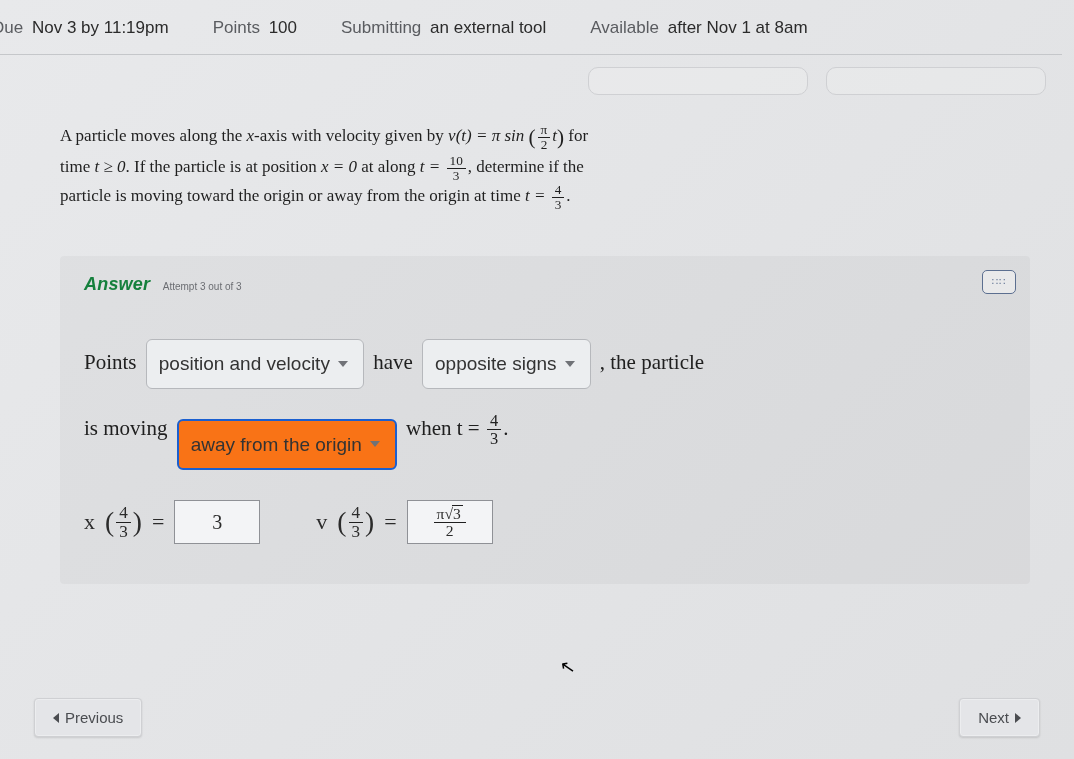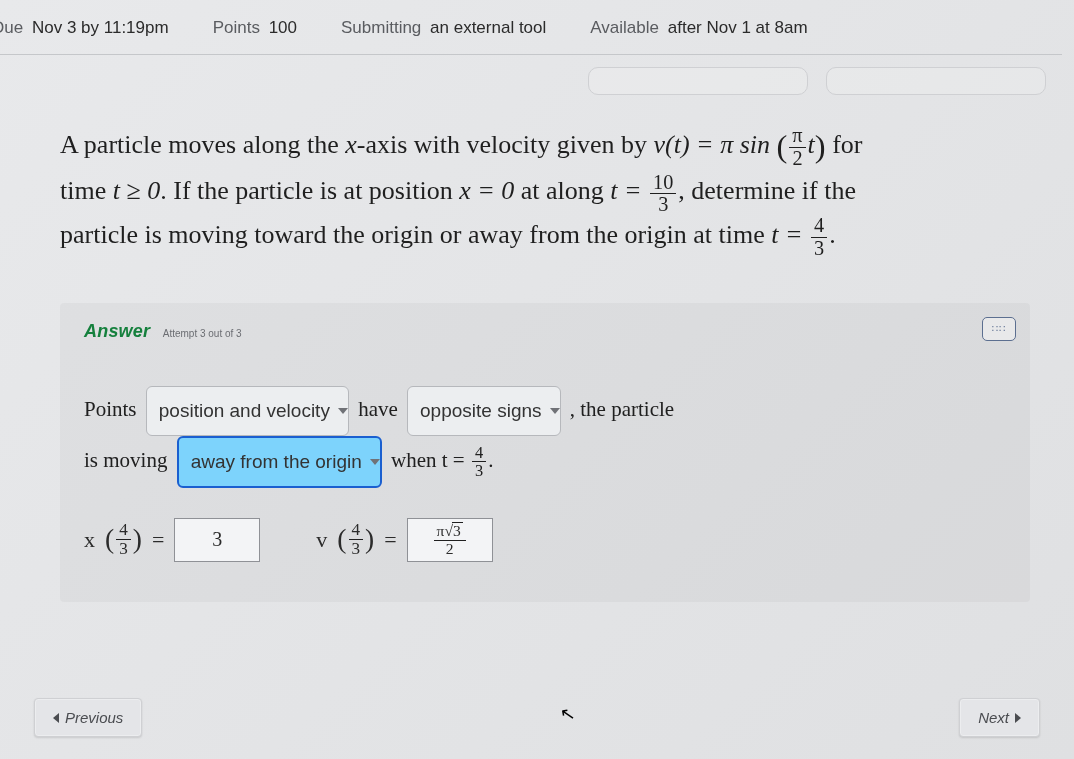--- a/index.html
+++ b/index.html
@@ -35,21 +35,21 @@
     border: 1px solid #cfd0d3;
     border-top-left-radius: 10px;
     border-top-right-radius: 10px;
     border-bottom-left-radius: 10px;
     border-bottom-right-radius: 10px;
     background: rgba(255,255,255,0.15);
   }
   .problem-area {
     padding: 26px 44px 0 60px;
     font-family: Georgia, "Times New Roman", serif;
-    font-size: 26px;
+    font-size: 17px;
     line-height: 1.55;
     color: #1f1f1f;
   }
   .problem-area .italic { font-style: italic; }
   .frac {
     display: inline-block;
     vertical-align: middle;
     text-align: center;
     font-size: 0.78em;
     line-height: 1.05;
@@ -89,31 +89,32 @@
     font-size: 21px;
     line-height: 2.1;
     color:#202020;
   }
   .select-box {
     display:inline-flex;
     align-items:center;
     border: 1px solid #b6b8bc;
     border-radius: 6px;
     background: #eceef0;
-    padding: 4px 0 4px 12px;
+    padding: 4px 15px 4px 12px;
     font-size: 19px;
     font-family: Arial, sans-serif;
     color:#333;
     vertical-align: middle;
     gap: 8px;
     margin: 0 4px;
   }
   .select-box.focused {
     border: 2px solid #1a5fd0;
-    background: #7dd3fc;
+    background: #f97316;
+    margin-top: 30px;
   }
   .chevron {
     width:0;height:0;
     border-left:5px solid transparent;
     border-right:5px solid transparent;
     border-top:6px solid #707277;
   }
   .equation-row {
     margin-top: 30px;
     display:flex;
@@ -150,21 +151,20 @@
   .nav-btn {
     font-family: Arial, sans-serif;
     font-size: 15px;
     color: #4a4c50;
     background: #e4e5e8;
     border: 1px solid #cfd0d3;
     border-radius: 4px;
     padding: 10px 18px;
     display:inline-flex; align-items:center; gap:6px;
     box-shadow: inset 0 0 0 1px rgba(255,255,255,.3), 0 1px 2px rgba(0,0,0,.12);
-    font-style: italic;
   }
   .tri-left {
     width:0;height:0;
     border-top:5px solid transparent;
     border-bottom:5px solid transparent;
     border-right:6px solid #4a4c50;
   }
   .tri-right {
     width:0;height:0;
     border-top:5px solid transparent;

